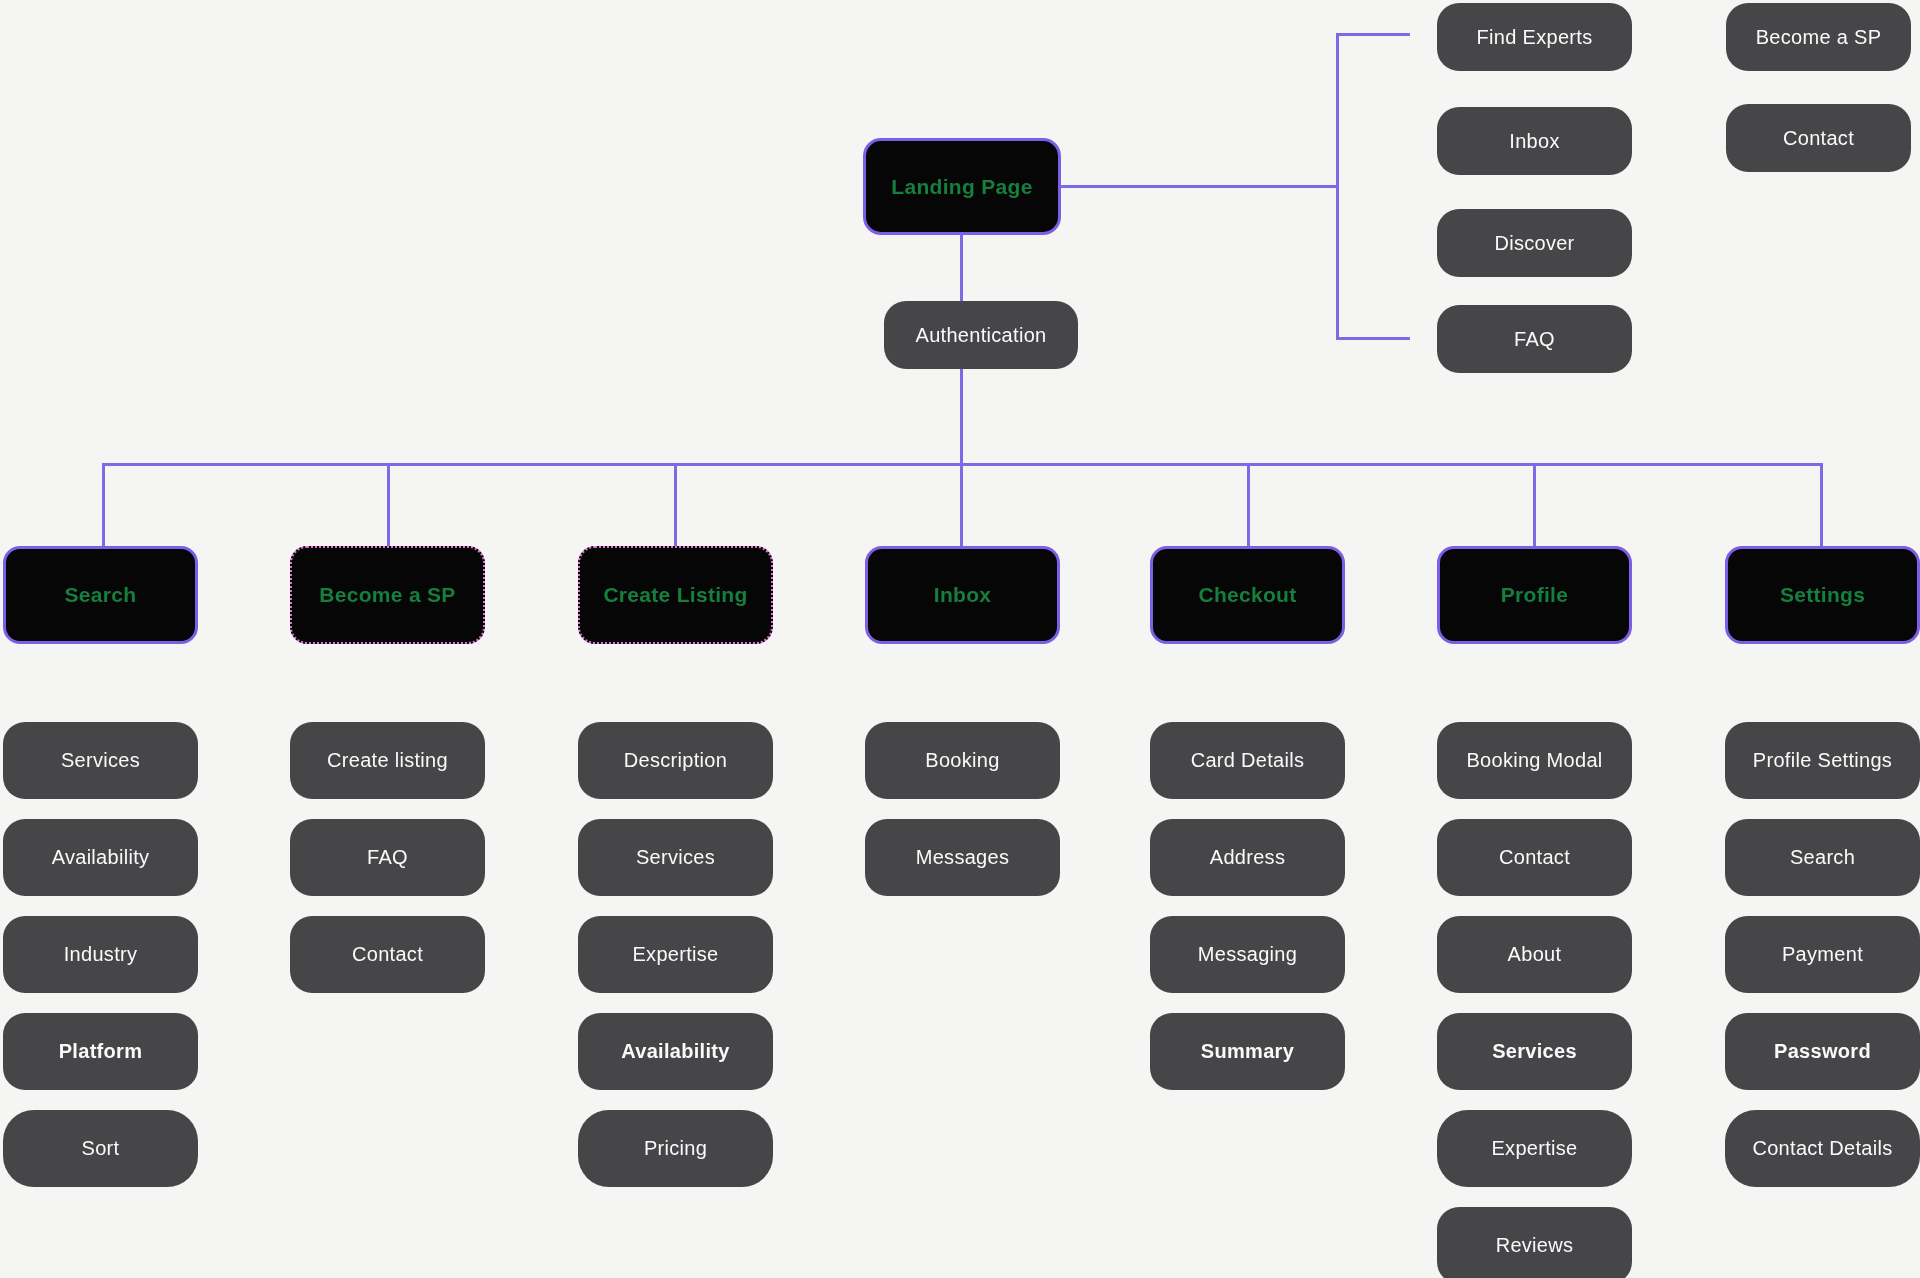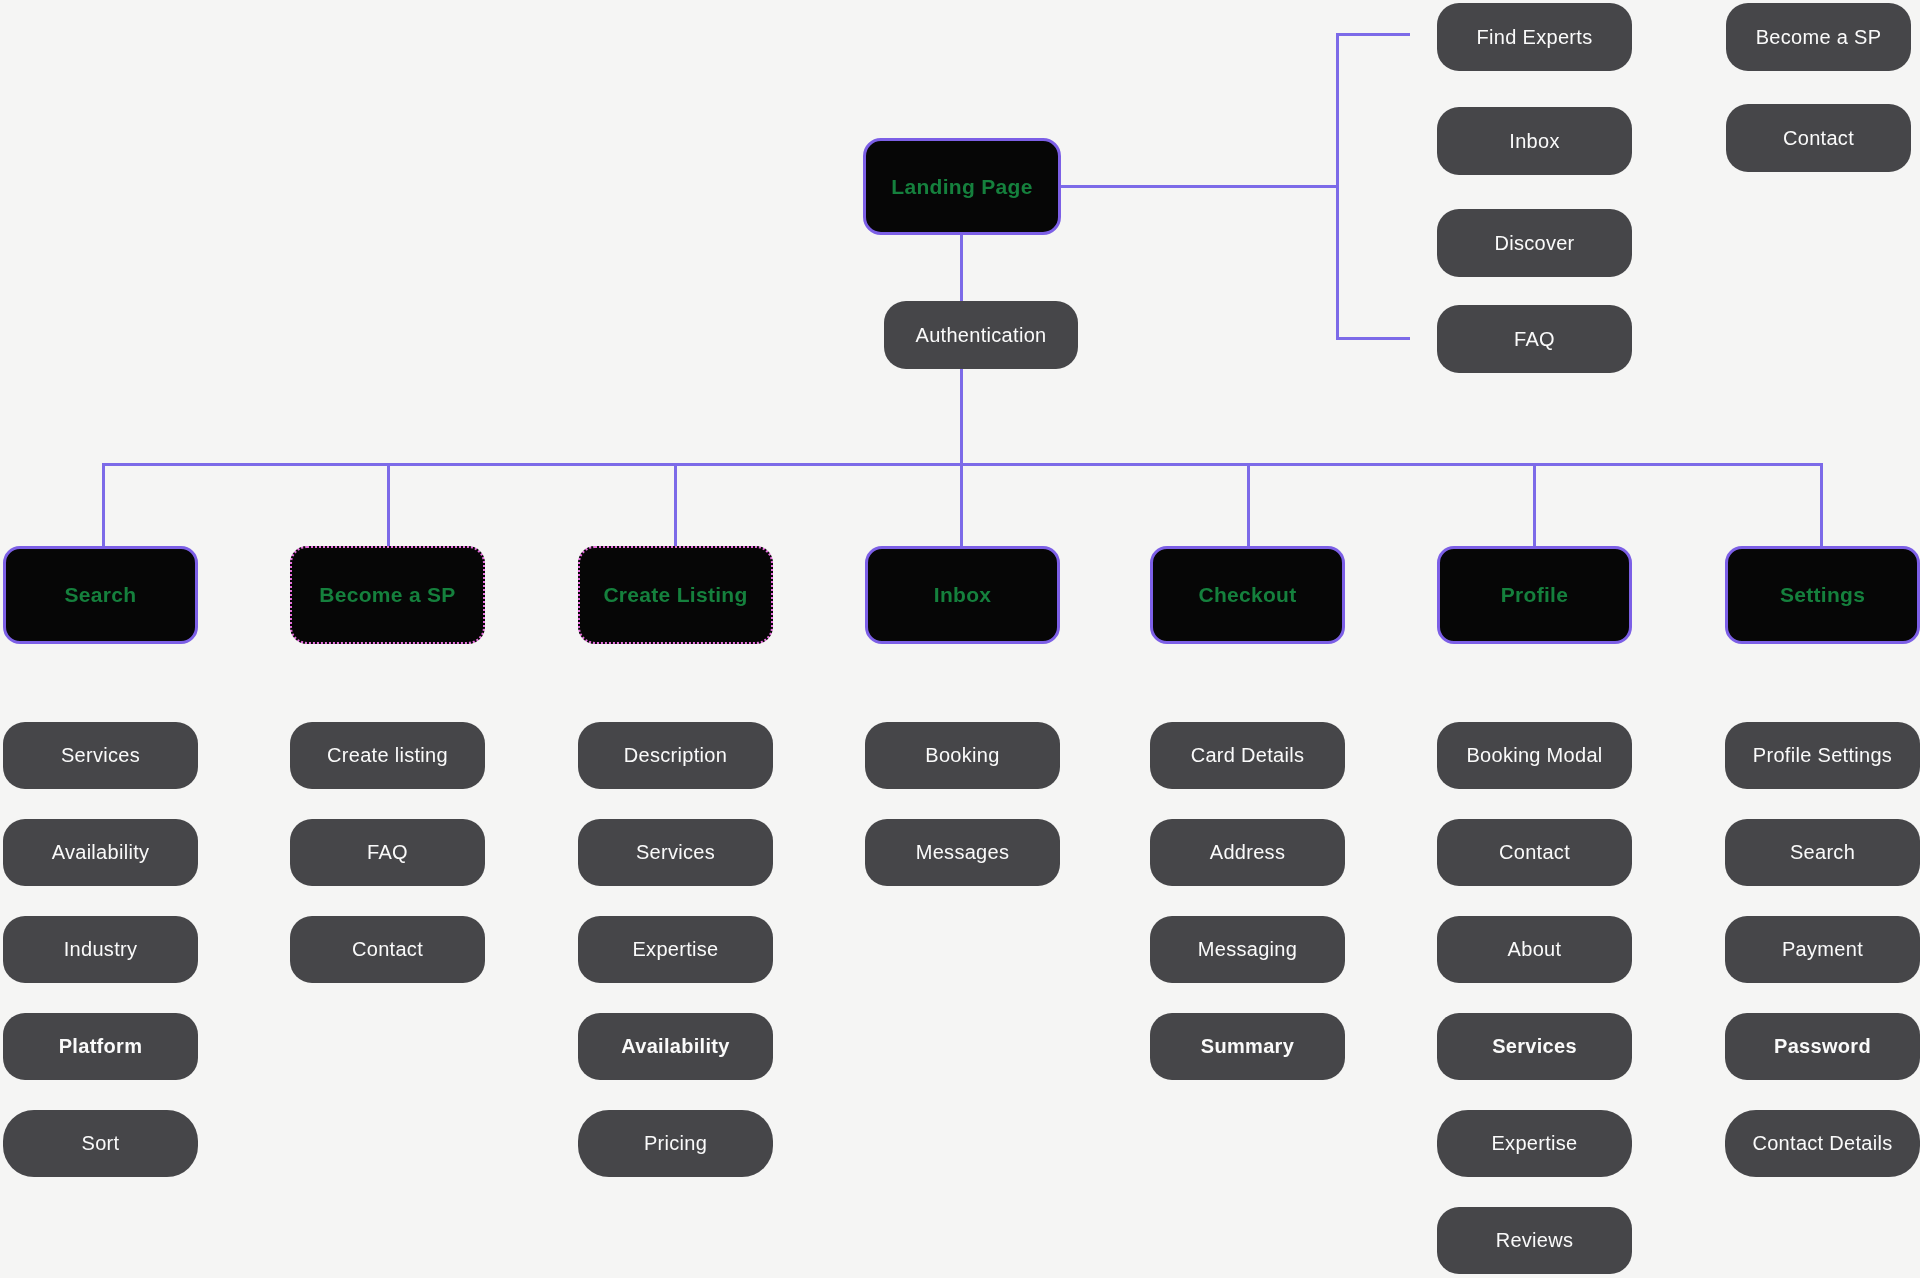--- a/index.html
+++ b/index.html
@@ -45,21 +45,21 @@
     border:3px solid #7c5fe6;
     border-radius:18px;
     left:863px;top:138px;width:198px;height:97px;
     font-size:21px;font-weight:700;
   }
 
   
   .gray{
     background:#464649;
     border-radius:22px;
-    width:195px;height:67px;
+    width:195px;height:77px;
     font-size:20px;font-weight:500;
     color:#fafafa;
   }
   .gray.tall{height:68px;}
 
   
   .c0{left:3px;} .c1{left:290px;} .c2{left:578px;} .c3{left:865px;}
   .c4{left:1150px;} .c5{left:1437px;} .c6{left:1725px;}
   .cf{left:1726px;width:185px;}
 

